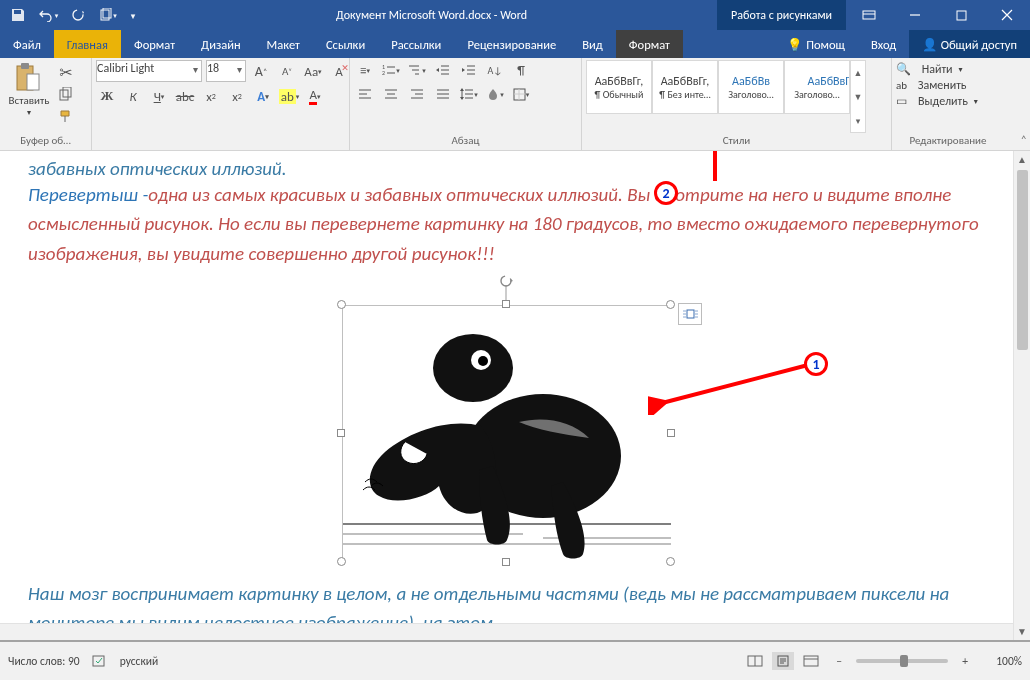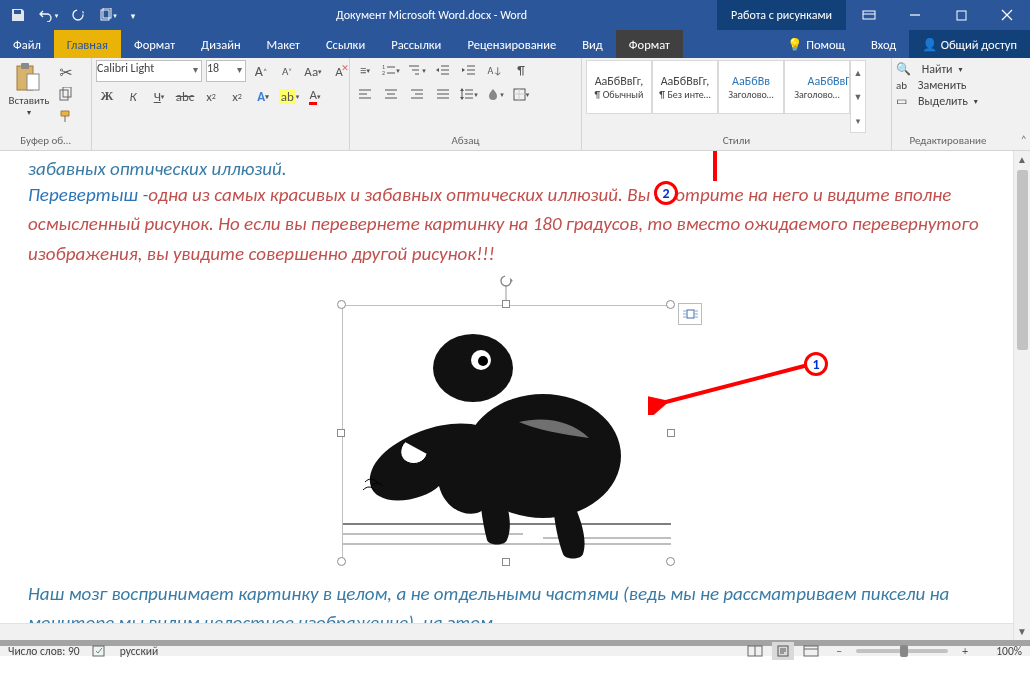--- a/index.html
+++ b/index.html
@@ -48,21 +48,21 @@
   .handle{position:absolute; width:9px; height:9px; background:#fff; border:1.4px solid #8a8a8a; border-radius:50%;}
   .handle.sq{border-radius:0; width:8px; height:8px;}
   .h-tl{left:-5px; top:-5px;} .h-tr{right:-5px; top:-5px;} .h-bl{left:-5px; bottom:-5px;} .h-br{right:-5px; bottom:-5px;}
   .h-t{left:50%; top:-5px; margin-left:-4px;} .h-b{left:50%; bottom:-5px; margin-left:-4px;}
   .h-l{left:-5px; top:50%; margin-top:-4px;} .h-r{right:-5px; top:50%; margin-top:-4px;}
   .rot{position:absolute; left:50%; top:-30px; margin-left:-9px; color:#777;}
   .layout-btn{ position:absolute; right:-32px; top:-2px; width:24px; height:22px; background:#fff; border:1px solid #bcbcbc; display:flex; align-items:center; justify-content:center;}
 
   .callout{ position:absolute; width:24px; height:24px; border:3px solid #ff0000; border-radius:50%; background:#fff; color:#0033cc; font-weight:bold; font-size:14px; display:flex; align-items:center; justify-content:center; z-index:30;}
 
-  .statusbar { height:16px; background:#f1f1f1; border-top:6px solid #a3a3a3; display:flex; align-items:center; font-size:11.5px; color:#444; padding:0 8px; gap:12px;}
+  .statusbar { height:40px; background:#f1f1f1; border-top:2px solid #a3a3a3; display:flex; align-items:center; font-size:11.5px; color:#444; padding:0 8px; gap:12px;}
   .sb-right{margin-left:auto; display:flex; align-items:center; gap:6px;}
   .view-btn{width:22px; height:18px; display:flex;align-items:center;justify-content:center;color:#555;}
   .slider{width:92px;height:4px;background:#c2c2c2;position:relative;border-radius:2px;}
   .slider .knob{position:absolute;width:8px;height:12px;background:#888;left:44px;top:-4px;border-radius:2px;}
 
   svg{display:block;}
 </style>
 </head>
 <body>
 

